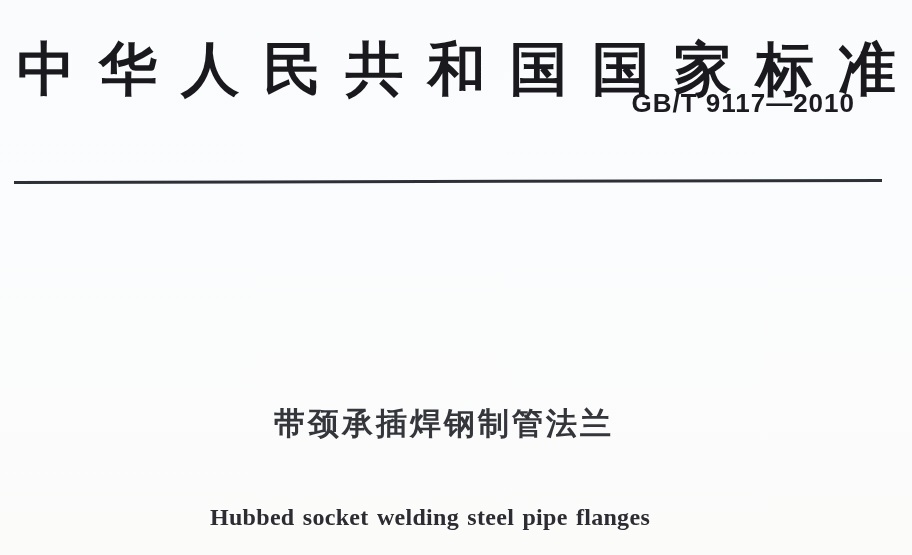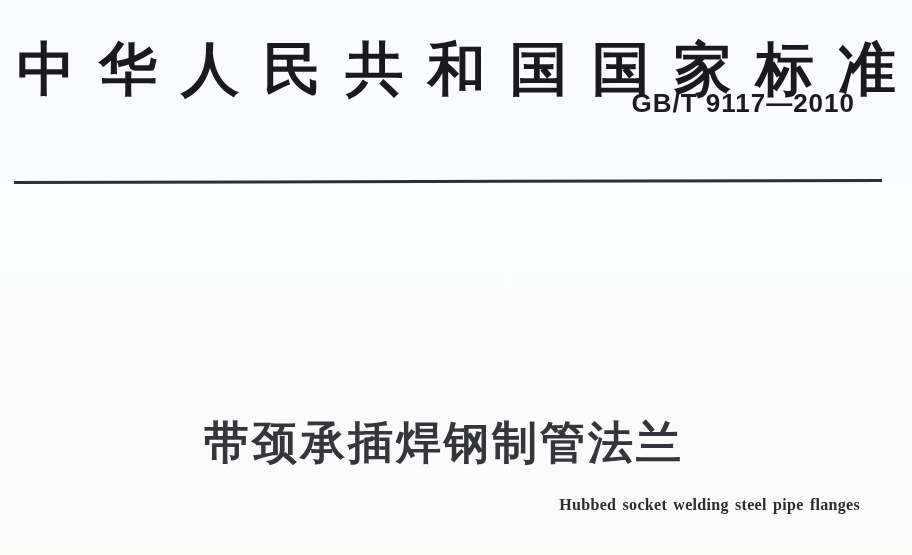--- a/index.html
+++ b/index.html
@@ -76,37 +76,37 @@
 
   
   .title-zh {
     position: absolute;
     top: 382px;
     left: 0;
     width: 888px;
     text-align: center;
     font-family: "Liberation Sans", "DejaVu Sans", sans-serif;
     font-weight: 700;
-    font-size: 45px;
+    font-size: 31px;
     line-height: 1.05;
     letter-spacing: 3px;
     color: #34363c;
     white-space: nowrap;
   }
 
   
   .title-en {
     position: absolute;
     top: 480px;
     left: 0;
     width: 860px;
-    text-align: right;
+    text-align: center;
     font-family: "Liberation Serif", "DejaVu Serif", serif;
     font-weight: 700;
-    font-size: 16px;
+    font-size: 24px;
     line-height: 1.1;
     letter-spacing: 0.3px;
     word-spacing: 2px;
     color: #2c2c32;
     white-space: nowrap;
   }
 </style>
 </head>
 <body>
 

